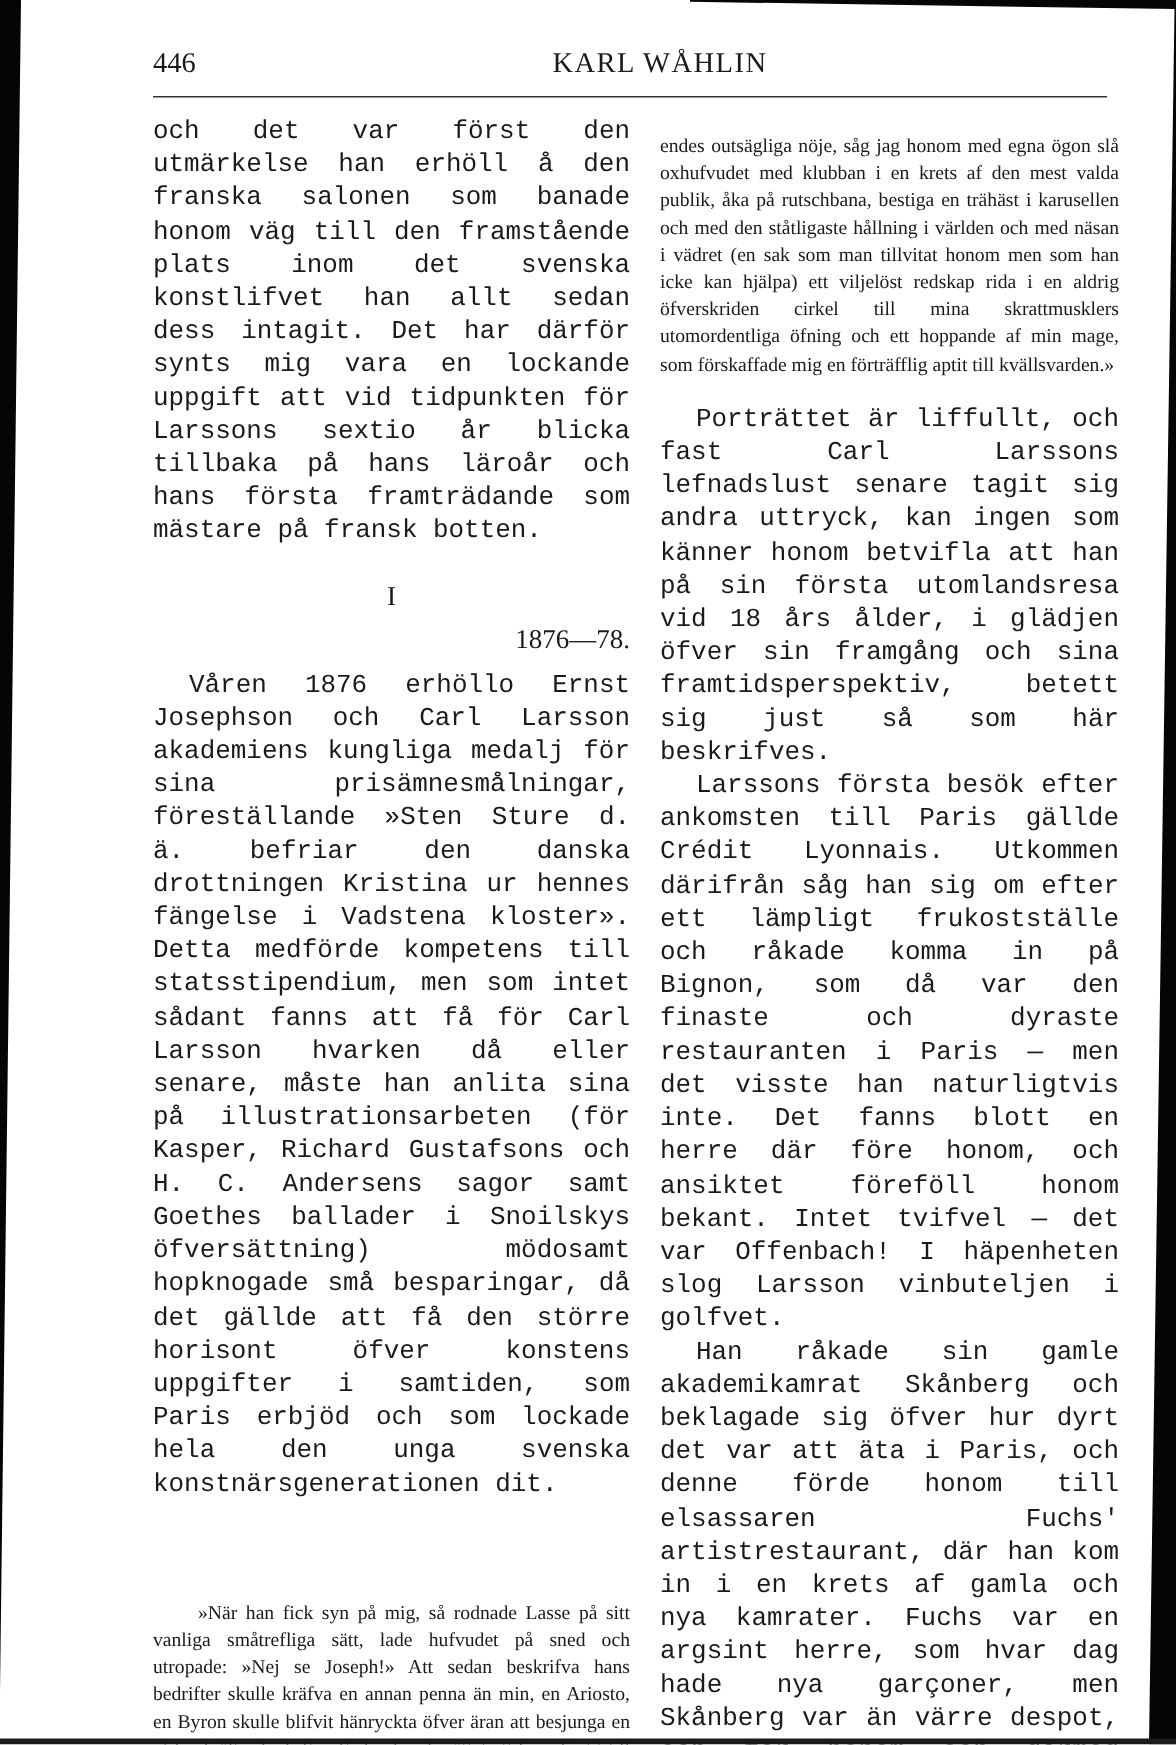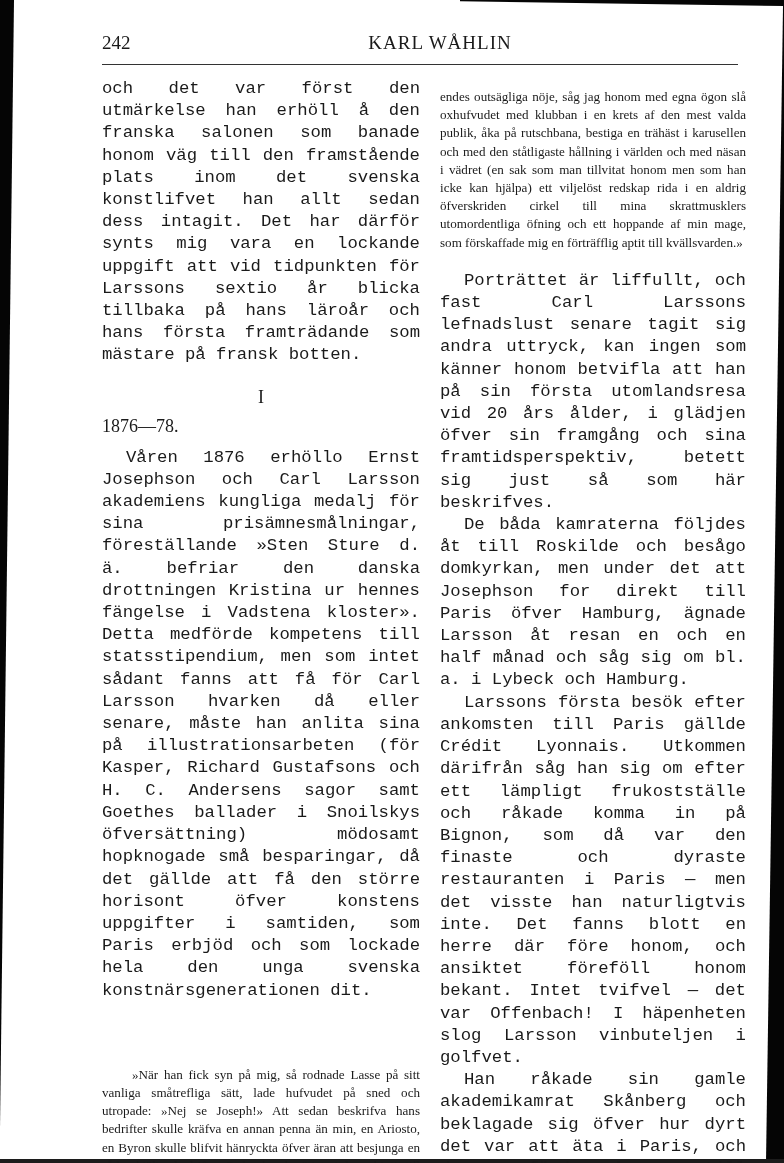--- a/index.html
+++ b/index.html
@@ -55,52 +55,51 @@
       text-align: justify; margin: 0;
     }
     .small-text.indent { text-indent: 30px; margin-top: 42px; }
 
     .section-numeral {
       font-family: "Liberation Serif", serif;
       text-align: center; font-size: 18px; margin: 0;
     }
     .section-dates {
       font-family: "Liberation Serif", serif;
-      text-align: left; font-size: 18px; margin: 0;
+      text-align: right; font-size: 18px; margin: 0;
     }
   </style>
 </head>
 <body>
 
 <div class="scan-edge edge-left"></div>
 <div class="scan-edge edge-right"></div>
 <div class="scan-edge edge-top-right"></div>
 <div class="scan-edge edge-bottom"></div>
 
 <div class="page">
   <div class="running-head">
-    <span class="page-number">242</span>
+    <span class="page-number">446</span>
     <span class="running-title">KARL WÅHLIN</span>
   </div>
 
   <div class="columns">
     <div class="col col-left">
       <p class="body-text">och det var först den utmärkelse han erhöll å den franska salonen som banade honom väg till den framstående plats inom det svenska konstlifvet han allt sedan dess intagit. Det har därför synts mig vara en lockande uppgift att vid tidpunkten för Larssons sextio år blicka tillbaka på hans läroår och hans första framträdande som mästare på fransk botten.</p>
       <div style="height:20px"></div>
       <p class="section-numeral">I</p>
       <div style="height:8px"></div>
       <p class="section-dates">1876—78.</p>
       <div style="height:10px"></div>
       <p class="body-text indent">Våren 1876 erhöllo Ernst Josephson och Carl Larsson akademiens kungliga medalj för sina prisämnesmålningar, föreställande »Sten Sture d. ä. befriar den danska drottningen Kristina ur hennes fängelse i Vadstena kloster». Detta medförde kompetens till statsstipendium, men som intet sådant fanns att få för Carl Larsson hvarken då eller senare, måste han anlita sina på illustrationsarbeten (för Kasper, Richard Gustafsons och H. C. Andersens sagor samt Goethes ballader i Snoilskys öfversättning) mödosamt hopknogade små besparingar, då det gällde att få den större horisont öfver konstens uppgifter i samtiden, som Paris erbjöd och som lockade hela den unga svenska konstnärsgenerationen dit.</p>
       <div style="height:22px"></div>
       <p class="small-text indent">»När han fick syn på mig, så rodnade Lasse på sitt vanliga småtrefliga sätt, lade hufvudet på sned och utropade: »Nej se Joseph!» Att sedan beskrifva hans bedrifter skulle kräfva en annan penna än min, en Ariosto, en Byron skulle blifvit hänryckta öfver äran att besjunga en sådan hjältes bedrifter. Sedan han berättat att han skjutit till måls på en sväfvande kula, som han förgäfves sökt att träffa och som kostade honom öfver 5 kronor till alla kringstå-</p>
     </div>
 
     <div class="col col-right">
       <p class="small-text">endes outsägliga nöje, såg jag honom med egna ögon slå oxhufvudet med klubban i en krets af den mest valda publik, åka på rutschbana, bestiga en trähäst i karusellen och med den ståtligaste hållning i världen och med näsan i vädret (en sak som man tillvitat honom men som han icke kan hjälpa) ett viljelöst redskap rida i en aldrig öfverskriden cirkel till mina skrattmusklers utomordentliga öfning och ett hoppande af min mage, som förskaffade mig en förträfflig aptit till kvällsvarden.»</p>
       <div style="height:18px"></div>
-      <p class="body-text indent">Porträttet är liffullt, och fast Carl Larssons lefnadslust senare tagit sig andra uttryck, kan ingen som känner honom betvifla att han på sin första utomlandsresa vid 20 års ålder, i glädjen öfver sin framgång och sina framtidsperspektiv, betett sig just så som här beskrifves.</p>
-      <p class="body-text indent">De båda kamraterna följdes åt till Roskilde och besågo domkyrkan, men under det att Josephson for direkt till Paris öfver Hamburg, ägnade Larsson åt resan en och en half månad och såg sig om bl. a. i Lybeck och Hamburg.</p>
+      <p class="body-text indent">Porträttet är liffullt, och fast Carl Larssons lefnadslust senare tagit sig andra uttryck, kan ingen som känner honom betvifla att han på sin första utomlandsresa vid 18 års ålder, i glädjen öfver sin framgång och sina framtidsperspektiv, betett sig just så som här beskrifves.</p>
       <p class="body-text indent">Larssons första besök efter ankomsten till Paris gällde Crédit Lyonnais. Utkommen därifrån såg han sig om efter ett lämpligt frukostställe och råkade komma in på Bignon, som då var den finaste och dyraste restauranten i Paris — men det visste han naturligtvis inte. Det fanns blott en herre där före honom, och ansiktet föreföll honom bekant. Intet tvifvel — det var Offenbach! I häpenheten slog Larsson vinbuteljen i golfvet.</p>
       <p class="body-text indent">Han råkade sin gamle akademikamrat Skånberg och beklagade sig öfver hur dyrt det var att äta i Paris, och denne förde honom till elsassaren Fuchs' artistrestaurant, där han kom in i en krets af gamla och nya kamrater. Fuchs var en argsint herre, som hvar dag hade nya garçoner, men Skånberg var än värre despot, och för honom och därmed äfven för alla svenskar hade Fuchs respekt. Längre</p>
     </div>
   </div>
 </div>
 
 </body></html>

